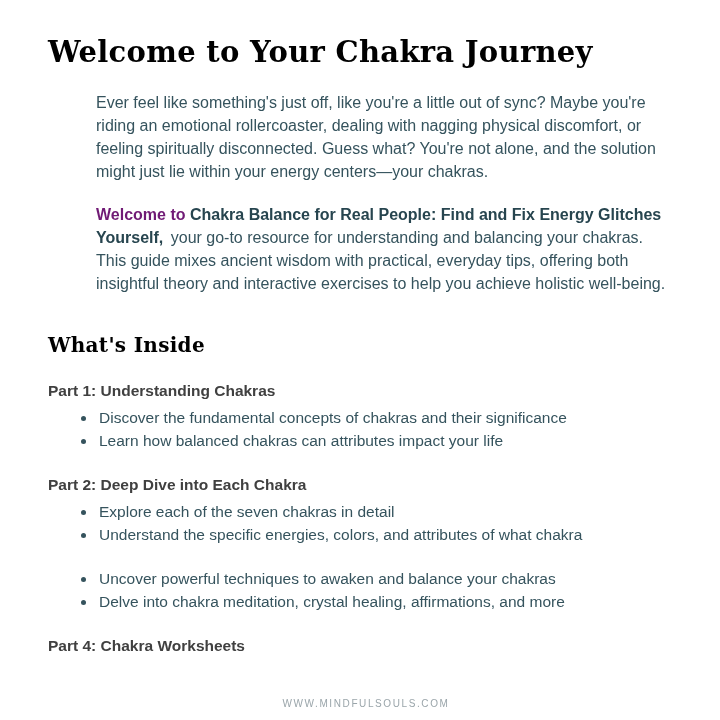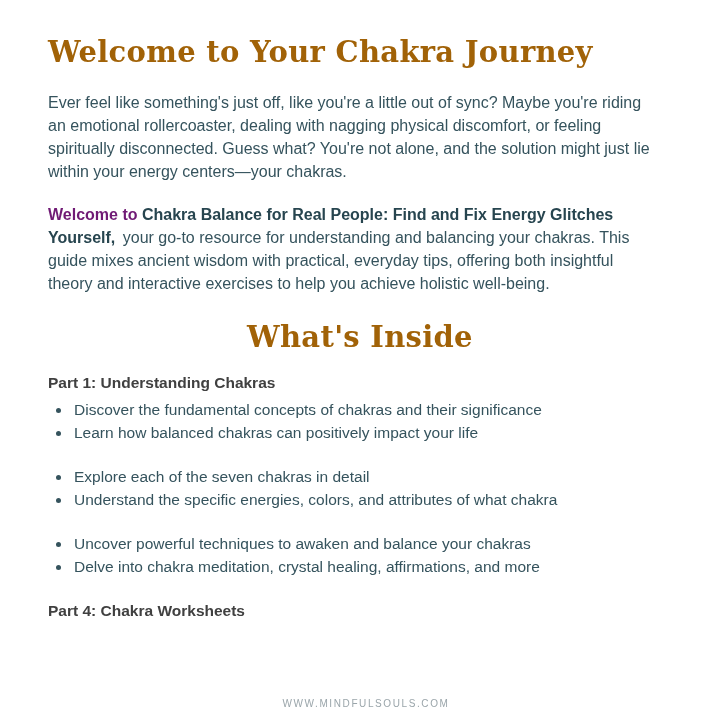--- a/index.html
+++ b/index.html
@@ -11,41 +11,41 @@
   }
   .page {
     position: relative;
     width: 720px; height: 720px;
     padding: 34px 48px 0 48px;
     background: #ffffff;
   }
   h1.display, h2.display {
     font-family: "DejaVu Serif", "Liberation Serif", serif;
     font-weight: 600;
-    color: #a16207;
+    color: #000000;
     letter-spacing: 0.3px;
   }
   h1.display {
     font-size: 29px;
     line-height: 36px;
     margin-bottom: 21px;
   }
   h2.display {
-    font-size: 29px;
+    font-size: 20px;
     line-height: 36px;
-    margin-top: 24px;
+    margin-top: 32px;
     margin-bottom: 16px;
-    text-align: center;
   }
   p.body-text {
     font-size: 16px;
     line-height: 23px;
     color: #35535d;
     max-width: 604px;
     margin-bottom: 20px;
+    margin-left: 48px;
   }
   .semibold {
     font-weight: 600;
     color: #701a75;
   }
   .book-title {
     font-weight: 700;
     color: #27454f;
     margin-right: 3px;
   }
@@ -59,20 +59,21 @@
   .section ul {
     margin-top: 4px;
     padding-left: 24px;
     list-style: disc outside;
   }
   .section li {
     font-size: 15.5px;
     line-height: 23px;
     color: #35535d;
     padding-left: 2px;
+    margin-left: 25px;
   }
   .footer {
     position: absolute;
     left: 12px; right: 0;
     bottom: 11px;
     text-align: center;
     font-size: 10px;
     letter-spacing: 1.6px;
     color: #9aa5aa;
   }
@@ -87,25 +88,26 @@
   <p class="body-text">Ever feel like something's just off, like you're a little out of sync? Maybe you're riding an emotional rollercoaster, dealing with nagging physical discomfort, or feeling spiritually disconnected. Guess what? You're not alone, and the solution might just lie within your energy centers—your chakras.</p>
 
   <p class="body-text"><span class="semibold">Welcome to </span><span class="book-title">Chakra Balance for Real People: Find and Fix Energy Glitches Yourself,</span><span> your go-to resource for understanding and balancing your chakras. This guide mixes ancient wisdom with practical, everyday tips, offering both insightful theory and interactive exercises to help you achieve holistic well-being.</span></p>
 
   <h2 class="display">What's Inside</h2>
 
   <div class="section">
     <div class="section-heading">Part 1: Understanding Chakras</div>
     <ul>
       <li>Discover the fundamental concepts of chakras and their significance</li>
-      <li>Learn how balanced chakras can positively impact your life</li>
+      <li>Learn how balanced chakras can attributes impact your life</li>
     </ul>
   </div>
 
   <div class="section">
+    <div class="section-heading">Part 2: Deep Dive into Each Chakra</div>
     <ul>
       <li>Explore each of the seven chakras in detail</li>
       <li>Understand the specific energies, colors, and attributes of what chakra</li>
     </ul>
   </div>
 
   <div class="section">
     <ul>
       <li>Uncover powerful techniques to awaken and balance your chakras</li>
       <li>Delve into chakra meditation, crystal healing, affirmations, and more</li>

